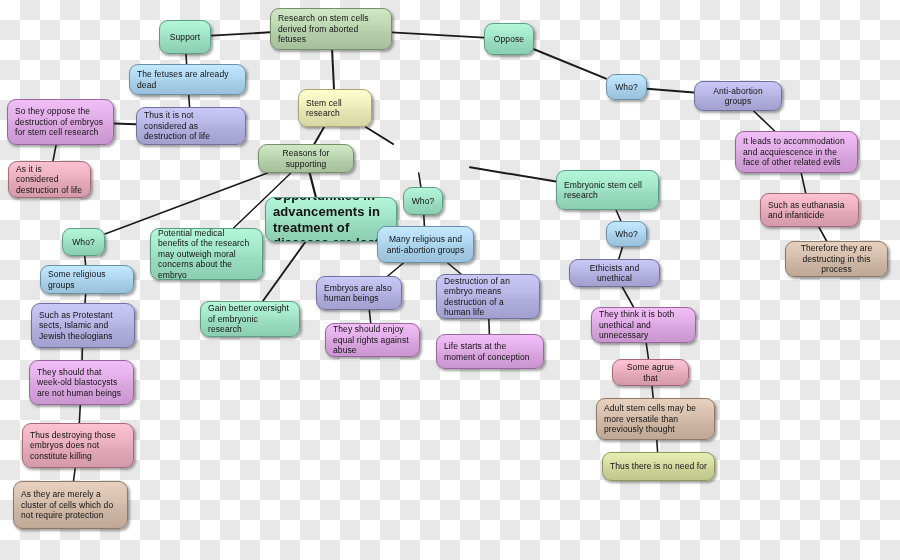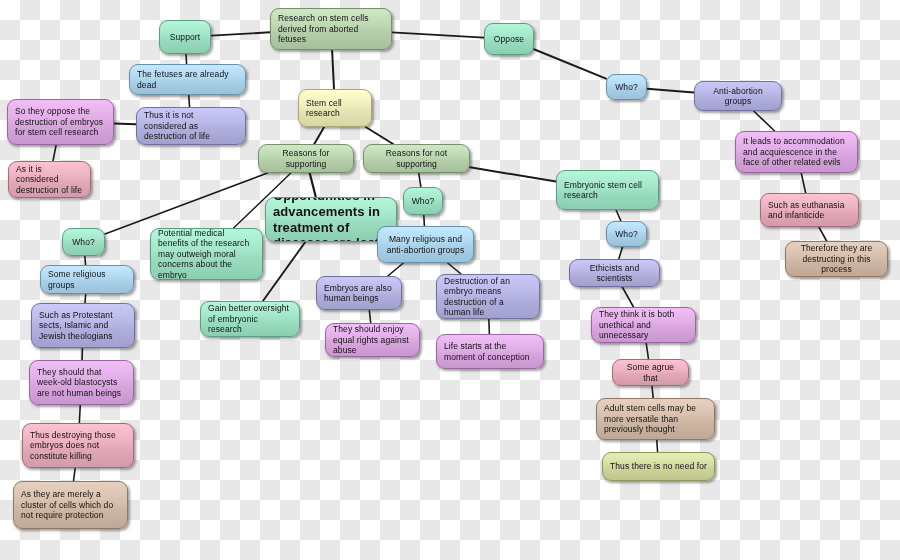--- a/index.html
+++ b/index.html
@@ -100,23 +100,20 @@
     </div>
     <div class="node" style="left: 8px; top: 161px; width: 83px; height: 37px; font-size: 8.5px; background: linear-gradient(rgb(252, 194, 210) 0%, rgb(236, 178, 194) 42%, rgb(226, 168, 184) 58%, rgb(212, 154, 170) 100%); border-color: rgb(164, 106, 122);">
       <span class="lbl">As it is considered destruction of life</span>
     </div>
     <div class="node" style="left: 298px; top: 89px; width: 74px; height: 38px; font-size: 8.5px; background: linear-gradient(rgb(255, 255, 205) 0%, rgb(239, 239, 189) 42%, rgb(229, 229, 179) 58%, rgb(215, 215, 165) 100%); border-color: rgb(167, 167, 117);">
       <span class="lbl">Stem cell research</span>
     </div>
     <div class="node ctr" style="left: 258px; top: 144px; width: 96px; height: 29px; font-size: 8.5px; background: linear-gradient(rgb(207, 232, 196) 0%, rgb(191, 216, 180) 42%, rgb(181, 206, 170) 58%, rgb(167, 192, 156) 100%); border-color: rgb(119, 144, 108);">
       <span class="lbl">Reasons for supporting</span>
     </div>
-    <div class="node ctr" style="left: 363px; top: 144px; width: 107px; height: 29px; font-size: 8.5px; background: linear-gradient(rgb(207, 232, 196) 0%, rgb(191, 216, 180) 42%, rgb(181, 206, 170) 58%, rgb(167, 192, 156) 100%); border-color: rgb(119, 144, 108);">
-      <span class="lbl">Reasons for not supporting</span>
-    </div>
     <div class="node ctr" style="left: 62px; top: 228px; width: 43px; height: 28px; font-size: 8.5px; background: linear-gradient(rgb(180, 246, 218) 0%, rgb(164, 230, 202) 42%, rgb(154, 220, 192) 58%, rgb(140, 206, 178) 100%); border-color: rgb(92, 158, 130);">
       <span class="lbl">Who?</span>
     </div>
     <div class="node" style="left: 150px; top: 228px; width: 113px; height: 52px; font-size: 8.5px; background: linear-gradient(rgb(180, 246, 218) 0%, rgb(164, 230, 202) 42%, rgb(154, 220, 192) 58%, rgb(140, 206, 178) 100%); border-color: rgb(92, 158, 130);">
       <span class="lbl">Potential medical benefits of the research may outweigh moral concerns about the embryo</span>
     </div>
     <div class="node" style="left: 265px; top: 197px; width: 132px; height: 45px; font-size: 13px; background: linear-gradient(rgb(180, 246, 218) 0%, rgb(164, 230, 202) 42%, rgb(154, 220, 192) 58%, rgb(140, 206, 178) 100%); border-color: rgb(92, 158, 130); font-weight: bold;">
       <span class="lbl">Opportunities in advancements in treatment of diseases are lost</span>
     </div>
     <div class="node" style="left: 200px; top: 301px; width: 100px; height: 36px; font-size: 8.5px; background: linear-gradient(rgb(180, 246, 218) 0%, rgb(164, 230, 202) 42%, rgb(154, 220, 192) 58%, rgb(140, 206, 178) 100%); border-color: rgb(92, 158, 130);">
@@ -167,21 +164,21 @@
     <div class="node" style="left: 760px; top: 193px; width: 99px; height: 34px; font-size: 8.5px; background: linear-gradient(rgb(252, 194, 210) 0%, rgb(236, 178, 194) 42%, rgb(226, 168, 184) 58%, rgb(212, 154, 170) 100%); border-color: rgb(164, 106, 122);">
       <span class="lbl">Such as euthanasia and infanticide</span>
     </div>
     <div class="node" style="left: 785px; top: 241px; width: 103px; height: 36px; font-size: 8.5px; background: linear-gradient(rgb(231, 209, 190) 0%, rgb(215, 193, 174) 42%, rgb(205, 183, 164) 58%, rgb(191, 169, 150) 100%); border-color: rgb(143, 121, 102); text-align: center;">
       <span class="lbl">Therefore they are destructing in this process</span>
     </div>
     <div class="node" style="left: 556px; top: 170px; width: 103px; height: 40px; font-size: 8.5px; background: linear-gradient(rgb(180, 246, 218) 0%, rgb(164, 230, 202) 42%, rgb(154, 220, 192) 58%, rgb(140, 206, 178) 100%); border-color: rgb(92, 158, 130);">
       <span class="lbl">Embryonic stem cell research</span>
     </div>
     <div class="node ctr" style="left: 569px; top: 259px; width: 91px; height: 28px; font-size: 8.5px; background: linear-gradient(rgb(202, 200, 246) 0%, rgb(186, 184, 230) 42%, rgb(176, 174, 220) 58%, rgb(162, 160, 206) 100%); border-color: rgb(114, 112, 158);">
-      <span class="lbl">Ethicists and scientists</span>
+      <span class="lbl">Ethicists and unethical</span>
     </div>
     <div class="node" style="left: 591px; top: 307px; width: 105px; height: 36px; font-size: 8.5px; background: linear-gradient(rgb(242, 190, 247) 0%, rgb(226, 174, 231) 42%, rgb(216, 164, 221) 58%, rgb(202, 150, 207) 100%); border-color: rgb(154, 102, 159);">
       <span class="lbl">They think it is both unethical and unnecessary</span>
     </div>
     <div class="node ctr" style="left: 612px; top: 359px; width: 77px; height: 27px; font-size: 8.5px; background: linear-gradient(rgb(252, 194, 210) 0%, rgb(236, 178, 194) 42%, rgb(226, 168, 184) 58%, rgb(212, 154, 170) 100%); border-color: rgb(164, 106, 122); justify-content: center;">
       <span class="lbl">Some agrue that</span>
     </div>
     <div class="node" style="left: 596px; top: 398px; width: 119px; height: 42px; font-size: 8.5px; background: linear-gradient(rgb(231, 209, 190) 0%, rgb(215, 193, 174) 42%, rgb(205, 183, 164) 58%, rgb(191, 169, 150) 100%); border-color: rgb(143, 121, 102);">
       <span class="lbl">Adult stem cells may be more versatile than previously thought</span>
     </div>

